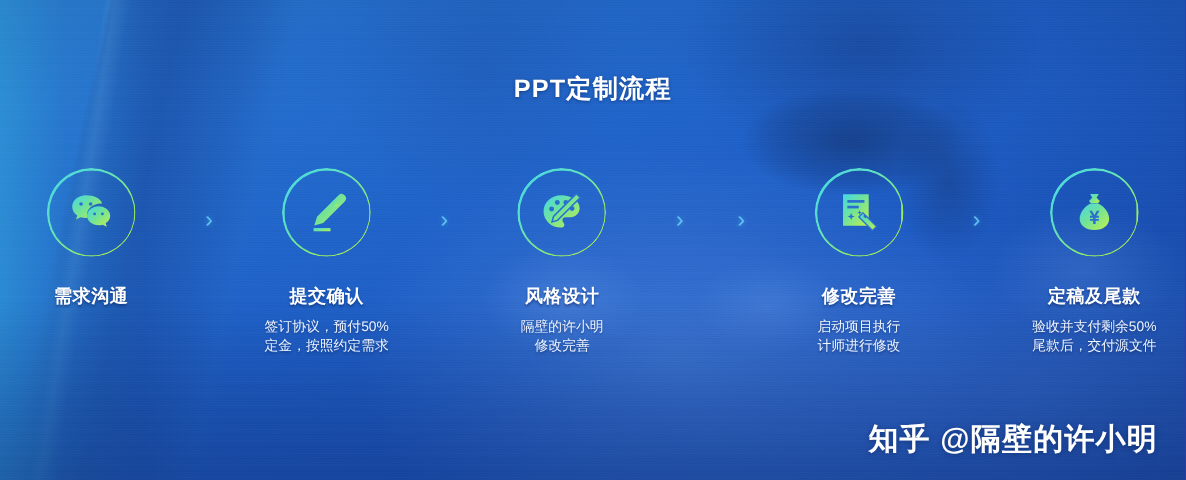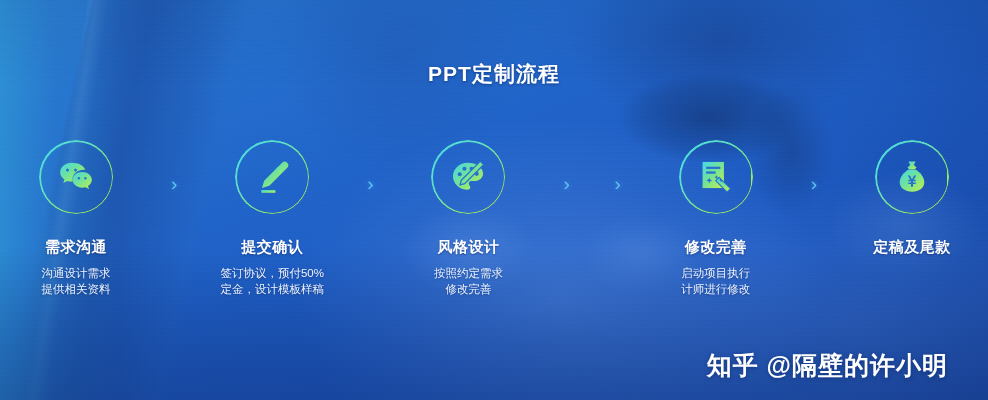--- a/index.html
+++ b/index.html
@@ -152,21 +152,21 @@
     font-size:11.5px;
     line-height:16px;
     text-align:center;
     white-space:nowrap;
     text-shadow:0 1px 2px rgba(8,32,90,.45);
   }
 
   
   .watermark {
     position:absolute;
-    right:40px; bottom:18px;
+    right:23px; bottom:18px;
     color:#ffffff;
     font-size:25px;
     font-weight:bold;
     letter-spacing:1px;
     text-shadow:0 1px 4px rgba(8,30,86,.5);
   }
 </style>
 </head>
 <body>
 
@@ -193,24 +193,20 @@
             </defs>
           <path fill="url(#g1)" d="M18.5 6C10.5 6 4 11.4 4 18c0 3.7 2.1 7 5.4 9.2l-1.4 4.4 5-2.6c1.7.5 3.6.8 5.5.8.5 0 1 0 1.5-.1-.3-1-.5-2-.5-3.1 0-6.6 6.5-11.9 14.5-11.9.5 0 1 0 1.5.1C34.3 9.6 27 6 18.5 6z"></path>
           <circle fill="#2a6fd0" cx="13.3" cy="15.2" r="1.9"></circle>
           <circle fill="#2a6fd0" cx="23.4" cy="15.2" r="1.9"></circle>
           <path fill="url(#g1)" d="M44 27.6c0-5.5-5.5-10-12.2-10S19.6 22.1 19.6 27.6c0 5.5 5.5 10 12.2 10 1.5 0 3-.2 4.3-.6l4.3 2.2-1.2-3.7c2.9-1.8 4.8-4.5 4.8-7.9z"></path>
           <circle fill="#2a6fd0" cx="27.6" cy="25.6" r="1.5"></circle>
           <circle fill="#2a6fd0" cx="35.8" cy="25.6" r="1.5"></circle>
         </svg>
       </div>
       <div class="step-title">需求沟通</div>
-      <div class="step-desc">
-        <div>沟通设计需求</div>
-        <div>提供相关资料</div>
-      </div>
     </div>
 
     <div class="arrow">›</div>
 
     <div class="step">
       <div class="circle">
         <svg viewBox="0 0 48 48">
           <defs>
               <linearGradient id="g2" x1="0" y1="0" x2="1" y2="1">
             <stop offset="0" stop-color="#45d7e8"></stop>
@@ -219,21 +215,21 @@
           </linearGradient>
             </defs>
           <path fill="url(#g2)" d="M36.8 5.9a4.6 4.6 0 0 1 6.5 6.5L20.6 35.1l-9.3 2.8 2.8-9.3L36.8 5.9z"></path>
           <path fill="url(#g2)" d="M10.5 40.5h17.8v3.4H10.5z"></path>
           <path fill="url(#g2)" opacity=".85" d="M31.5 11.2l5.3 5.3-2.2 2.2-5.3-5.3z"></path>
         </svg>
       </div>
       <div class="step-title">提交确认</div>
       <div class="step-desc">
         <div>签订协议，预付50%</div>
-        <div>定金，设计模板样稿</div>
+        <div>定金，按照约定需求</div>
       </div>
     </div>
 
     <div class="arrow">›</div>
 
     <div class="step">
       <div class="circle">
         <svg viewBox="0 0 48 48">
           <defs>
               <linearGradient id="g3" x1="0" y1="0" x2="1" y2="1">
@@ -245,21 +241,21 @@
           <path fill="url(#g3)" d="M23.5 6C13.3 6 5 13.6 5 23c0 9.4 8.3 17 18.5 17 2 0 3.4-1.3 3.4-3 0-1-.5-1.7-1-2.4-.5-.7-1-1.4-1-2.4 0-1.7 1.4-3 3.2-3h3.8C38.3 29.2 43 24.9 43 19.5 43 12 34.3 6 23.5 6z"></path>
           <circle fill="#2a6fd0" cx="13.5" cy="20.5" r="2.6"></circle>
           <circle fill="#2a6fd0" cx="19.5" cy="13.5" r="2.6"></circle>
           <circle fill="#2a6fd0" cx="28.5" cy="13.5" r="2.6"></circle>
           <circle fill="#2a6fd0" cx="35" cy="20" r="2.6"></circle>
           <path fill="url(#g3)" d="M39.5 4.2l4.2 4.2-24 24-5.8 1.6 1.6-5.8z" stroke="#2a6fd0" stroke-width="1.6"></path>
         </svg>
       </div>
       <div class="step-title">风格设计</div>
       <div class="step-desc">
-        <div>按照约定需求</div>
+        <div>隔壁的许小明</div>
         <div>修改完善</div>
       </div>
     </div>
 
     <div class="arrow">›</div>
 
 
     <div class="arrow">›</div>
 
     <div class="step">
@@ -299,19 +295,23 @@
                 <stop offset="45%" stop-color="#70e39a"></stop>
                 <stop offset="100%" stop-color="#c4f04a"></stop>
           </linearGradient>
             </defs>
           <path fill="url(#g6)" d="M19.5 4.5h9l-2.2 4.2 3.4 3.2-2 2.4h-7.4l-2-2.4 3.4-3.2z"></path>
           <path fill="url(#g6)" d="M20 14.5h8c6.5 3.4 11.5 9.5 11.5 16.2 0 7-6.2 11.8-15.5 11.8S8.5 37.7 8.5 30.7c0-6.7 5-12.8 11.5-16.2z"></path>
           <path fill="#2a6fd0" d="M18.6 22.2h2.8l2.6 4.6 2.6-4.6h2.8l-3.3 5.4h2.6v1.9h-3.4v1.5h3.4v1.9h-3.4v3.3h-2.6v-3.3h-3.4v-1.9h3.4v-1.5h-3.4v-1.9h2.6z"></path>
         </svg>
       </div>
       <div class="step-title">定稿及尾款</div>
+      <div class="step-desc">
+        <div>验收并支付剩余50%</div>
+        <div>尾款后，交付源文件</div>
+      </div>
     </div>
 
   </div>
 
   <div class="watermark">知乎 @隔壁的许小明</div>
 
 </div>
 
 </body></html>

